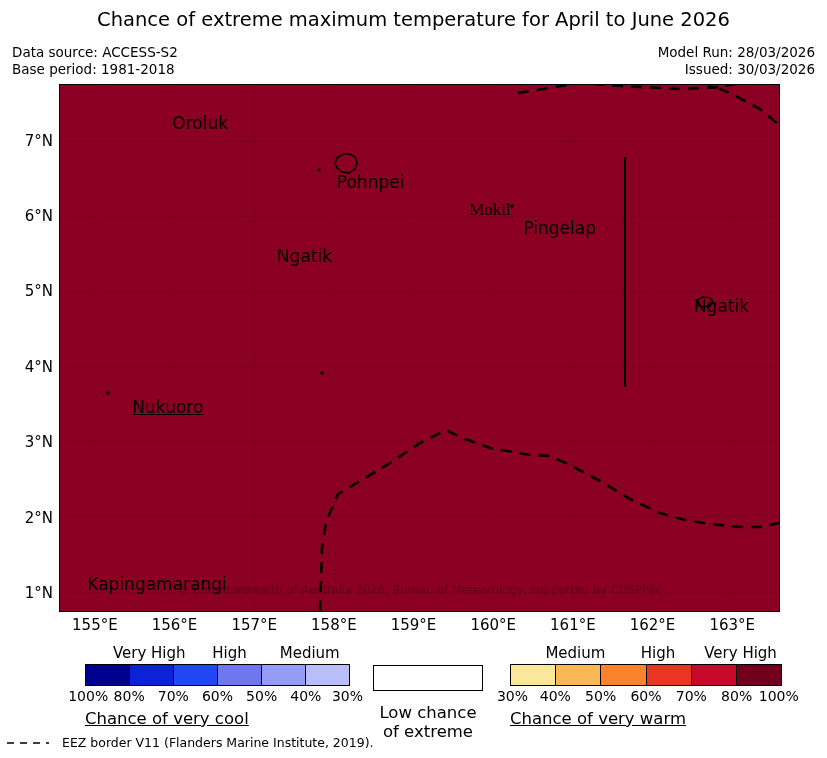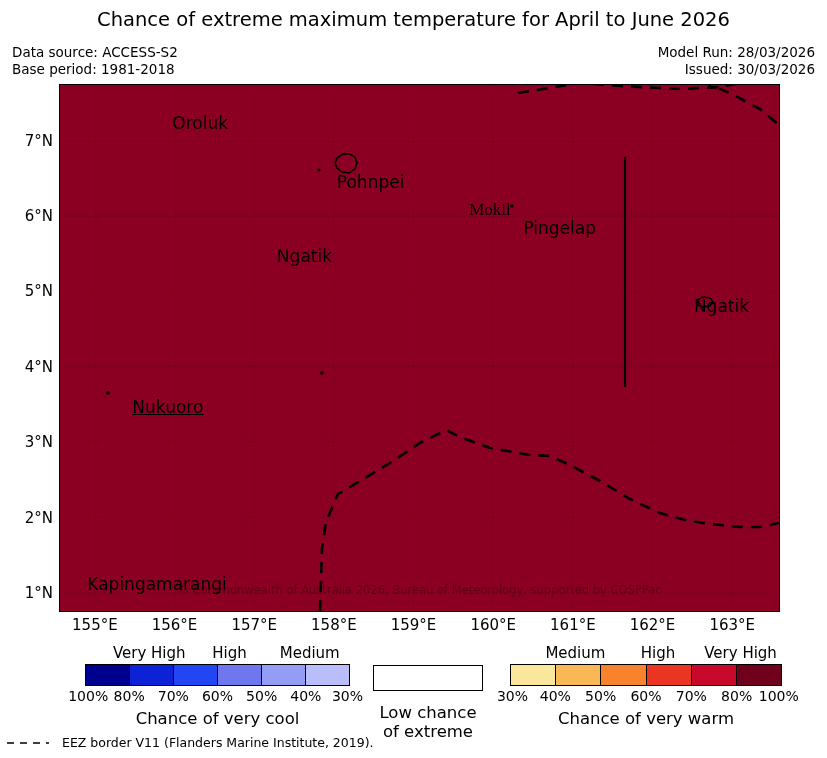--- a/index.html
+++ b/index.html
@@ -145,24 +145,25 @@
     margin-top: 2px;
     font-size: 14px;
   }
   .legend-tick {
     position: absolute;
     top: 0;
     transform: translateX(-50%);
     white-space: nowrap;
   }
   .legend-caption {
-    text-align: center;
+    text-align: left;
     font-size: 16.5px;
     margin-top: 1px;
     white-space: nowrap;
+    text-decoration: underline;
   }
 
   #legend-cool { left: 85px; top: 644px; width: 265px; }
   #legend-warm { left: 510px; top: 644px; width: 272px; }
 
   #legend-low {
     position: absolute;
     left: 373px;
     top: 665px;
     width: 110px;

